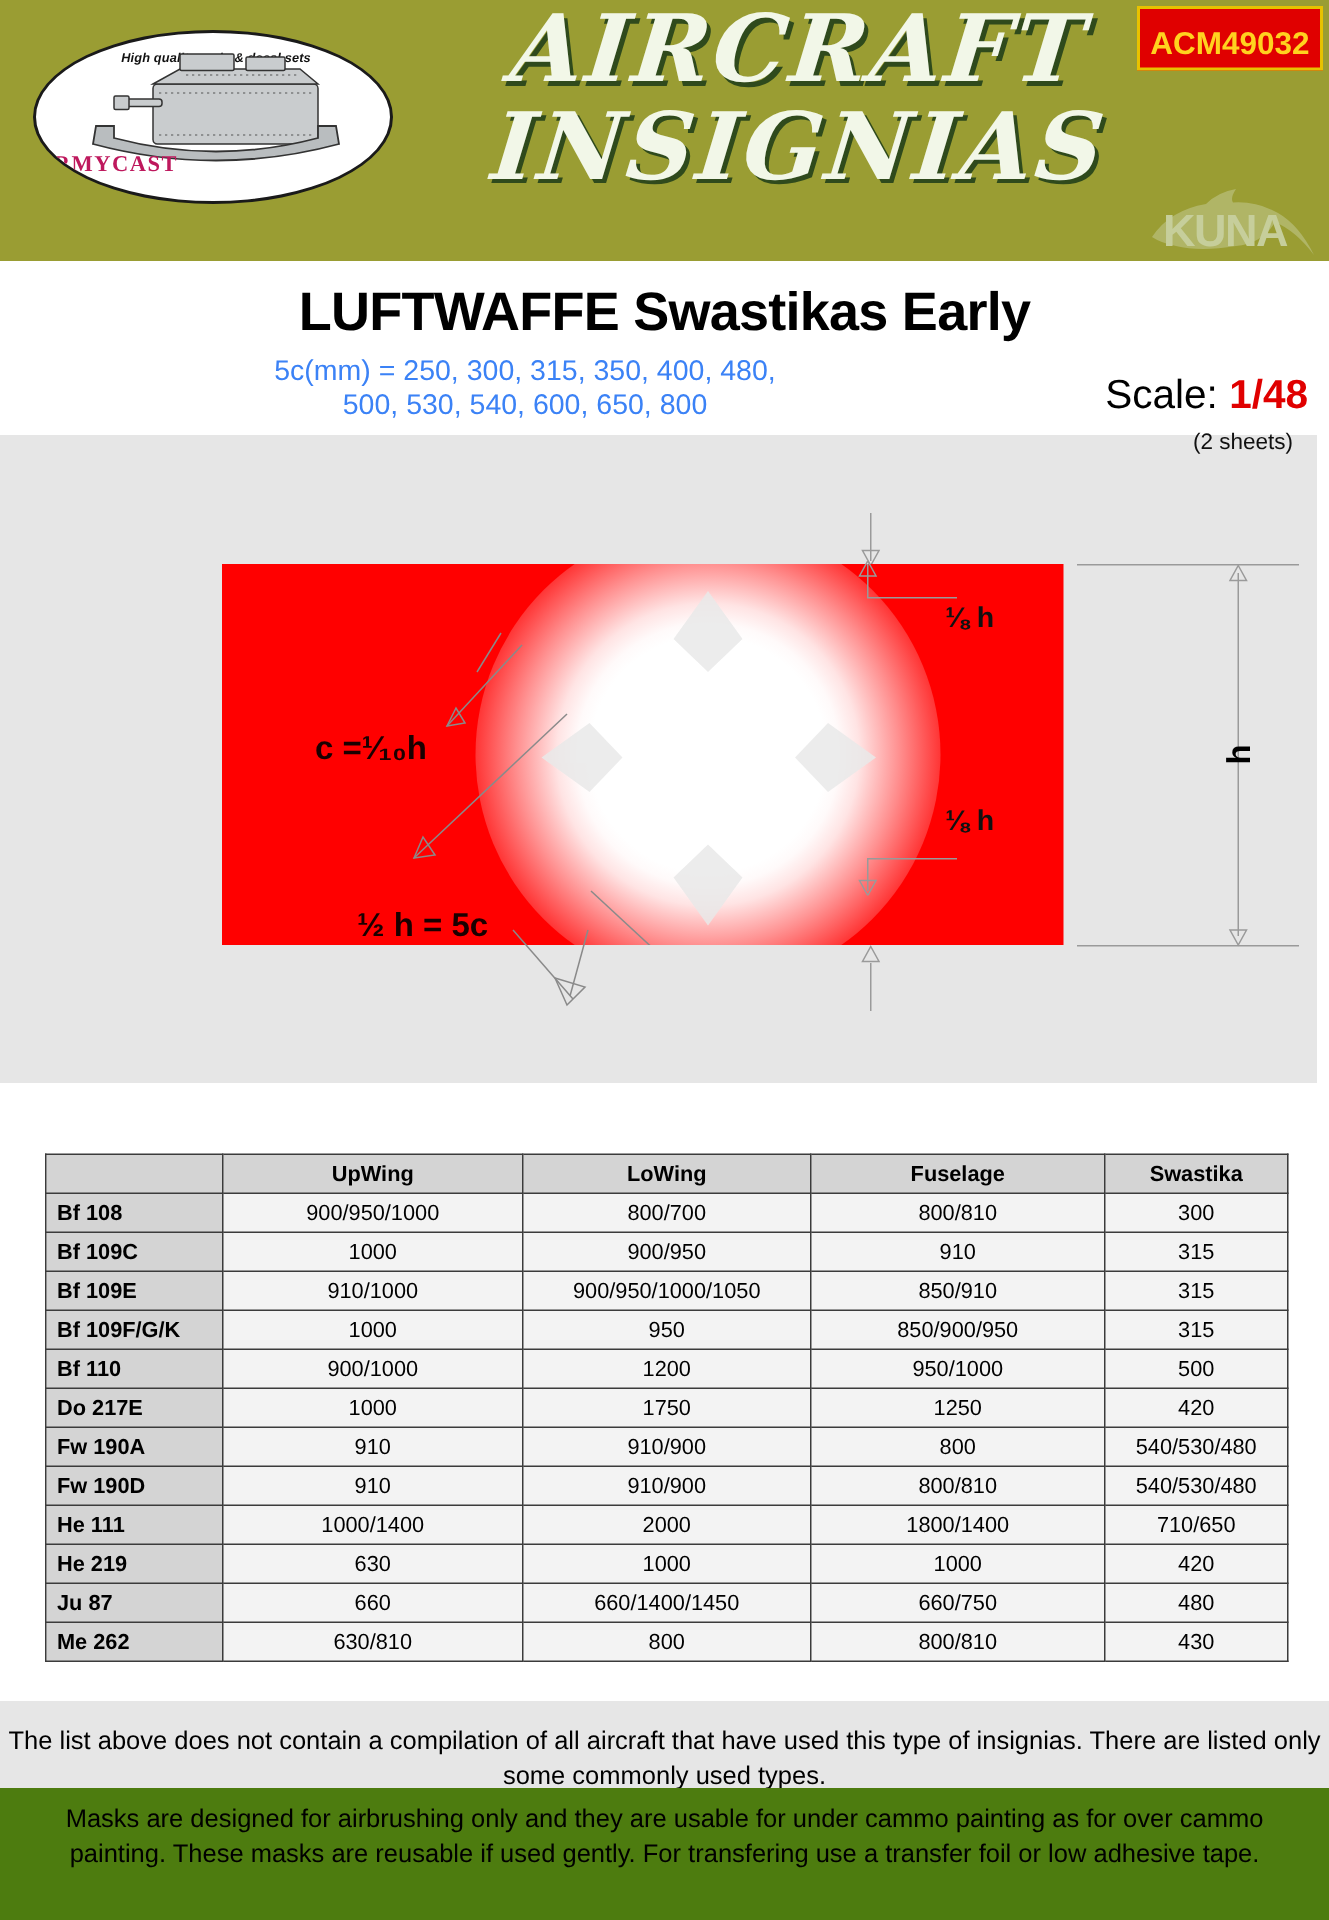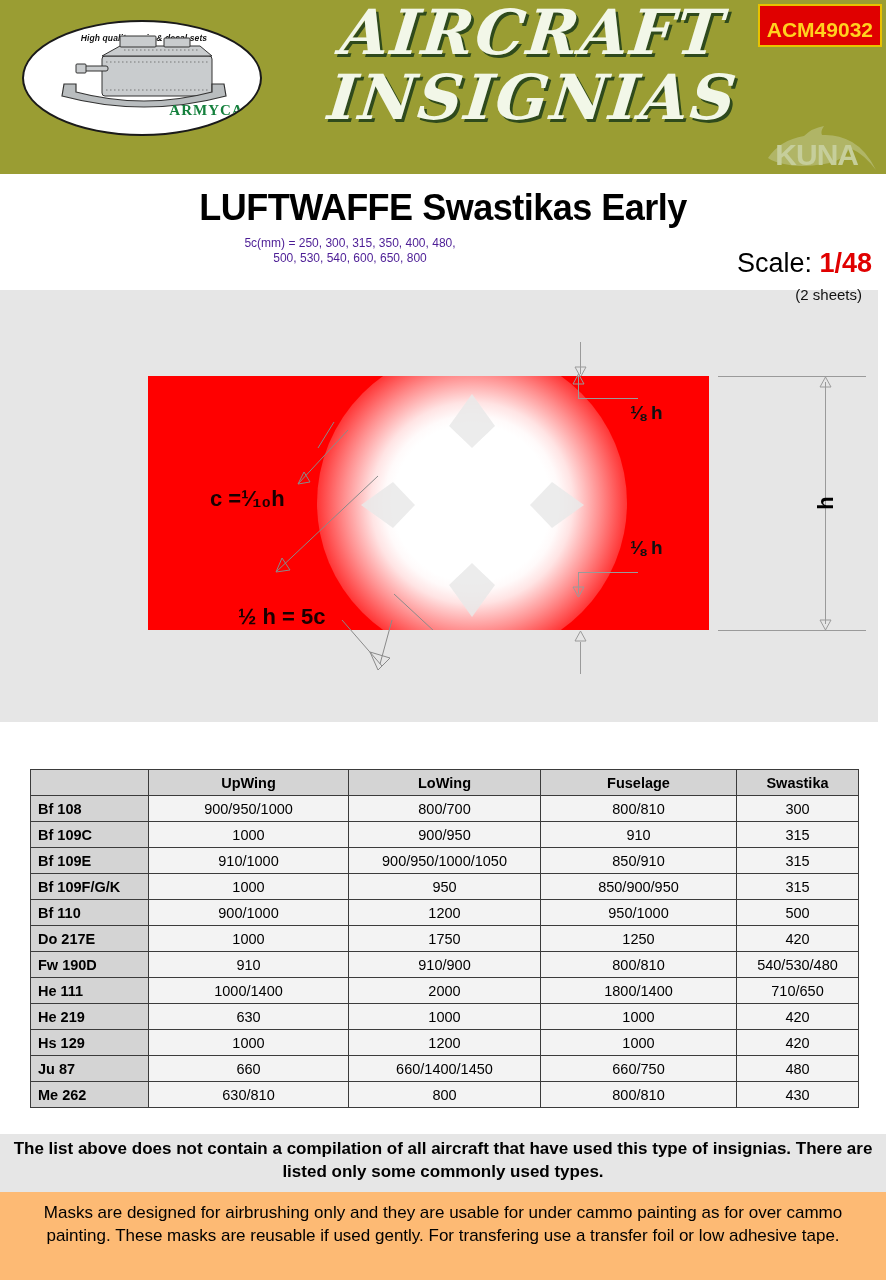--- a/index.html
+++ b/index.html
@@ -22,23 +22,23 @@
     background: #ffffff; border: 2px solid #1a1a1a; border-radius: 50%;
     overflow: hidden;
   }
   .logo-tagline {
     position: absolute; left: 0; top: 11px; width: 240px;
     text-align: center; font-size: 8.5px; font-weight: bold; color: #111;
     font-style: italic; letter-spacing: .1px;
   }
   .logo-svg { position: absolute; left: 0; top: 0; }
   .logo-ribbon-text {
-    position: absolute; left: 0; top: 80px; width: 240px; text-align: right;
+    position: absolute; left: 0; top: 80px; width: 240px; text-align: left;
     font-family: "Liberation Serif", serif; font-size: 15px; font-weight: bold;
-    color: #15803d; letter-spacing: 1px;
+    color: #be185d; letter-spacing: 1px;
   }
 
   .brand-title {
     position: absolute; left: 318px; top: 4px; width: 430px;
     text-align: center;
     font-family: "DejaVu Serif", serif;
     font-style: italic; font-weight: bold;
     color: #f2f7e8;
     text-shadow: 3px 3px 0 #2f4a1c, 4px 4px 2px #24391300;
     line-height: 0.95;
@@ -61,21 +61,21 @@
   }
 
   
   .titleblock { position: absolute; left: 0; top: 174px; width: 886px; height: 116px; background:#fff; }
   .main-title {
     position: absolute; left: 0; top: 13px; width: 886px; text-align: center;
     font-size: 36px; font-weight: bold; color: #000; letter-spacing: -0.5px;
   }
   .sizes {
     position: absolute; left: 0; top: 62px; width: 700px; text-align: center;
-    font-size: 12px; color: #4c1d95; line-height: 1.22;
+    font-size: 19px; color: #3b82f6; line-height: 1.22;
   }
   .scale {
     position: absolute; right: 14px; top: 74px;
     font-size: 27px; color: #000; font-weight: normal;
   }
   .scale b { color: #e00000; font-weight: bold; }
   .sheets {
     position: absolute; right: 16px; top: 120px;
     font-size: 15px; color: #111;
   }
@@ -133,25 +133,25 @@
     background: #d4d4d4; font-weight: bold; text-align: left; padding-left: 7px;
   }
   table.spec td.val { background: #f3f3f3; }
   col.c0 { width: 118px; } col.c1 { width: 200px; }
   col.c2 { width: 192px; } col.c3 { width: 196px; } col.c4 { width: 122px; }
 
   
   .note-gray {
     position: absolute; left: 0; top: 1134px; width: 886px; height: 58px;
     background: #e6e6e6; text-align: center;
-    font-size: 17px; color: #000; line-height: 1.35; padding-top: 4px; font-weight: bold;
+    font-size: 17px; color: #000; line-height: 1.35; padding-top: 16px;
   }
   .note-olive {
     position: absolute; left: 0; top: 1192px; width: 886px; height: 88px;
-    background: #fdba74; text-align: center;
+    background: #4d7c0f; text-align: center;
     font-size: 17px; color: #000; line-height: 1.35; padding: 10px 22px 0 22px;
   }
 </style>
 </head>
 <body>
 
 <div class="page">
 
   <div class="header">
 
@@ -328,20 +328,27 @@
             <td class="val">500</td>
           </tr>
           <tr>
             <td class="rowlab">Do 217E</td>
             <td class="val">1000</td>
             <td class="val">1750</td>
             <td class="val">1250</td>
             <td class="val">420</td>
           </tr>
           <tr>
+            <td class="rowlab">Fw 190A</td>
+            <td class="val">910</td>
+            <td class="val">910/900</td>
+            <td class="val">800</td>
+            <td class="val">540/530/480</td>
+          </tr>
+          <tr>
             <td class="rowlab">Fw 190D</td>
             <td class="val">910</td>
             <td class="val">910/900</td>
             <td class="val">800/810</td>
             <td class="val">540/530/480</td>
           </tr>
           <tr>
             <td class="rowlab">He 111</td>
             <td class="val">1000/1400</td>
             <td class="val">2000</td>
@@ -349,27 +356,20 @@
             <td class="val">710/650</td>
           </tr>
           <tr>
             <td class="rowlab">He 219</td>
             <td class="val">630</td>
             <td class="val">1000</td>
             <td class="val">1000</td>
             <td class="val">420</td>
           </tr>
           <tr>
-            <td class="rowlab">Hs 129</td>
-            <td class="val">1000</td>
-            <td class="val">1200</td>
-            <td class="val">1000</td>
-            <td class="val">420</td>
-          </tr>
-          <tr>
             <td class="rowlab">Ju 87</td>
             <td class="val">660</td>
             <td class="val">660/1400/1450</td>
             <td class="val">660/750</td>
             <td class="val">480</td>
           </tr>
           <tr>
             <td class="rowlab">Me 262</td>
             <td class="val">630/810</td>
             <td class="val">800</td>

